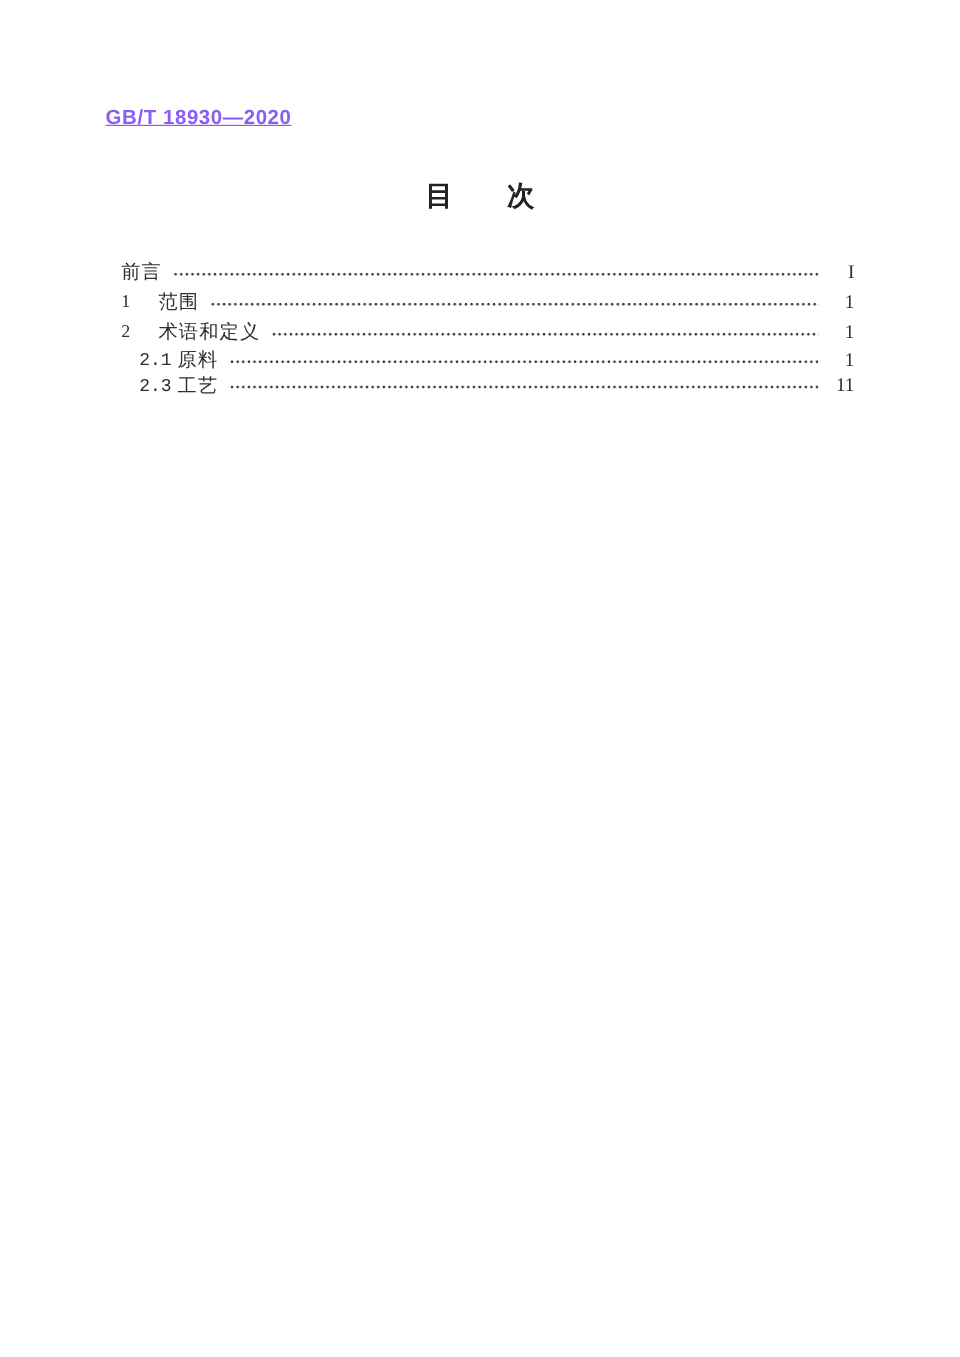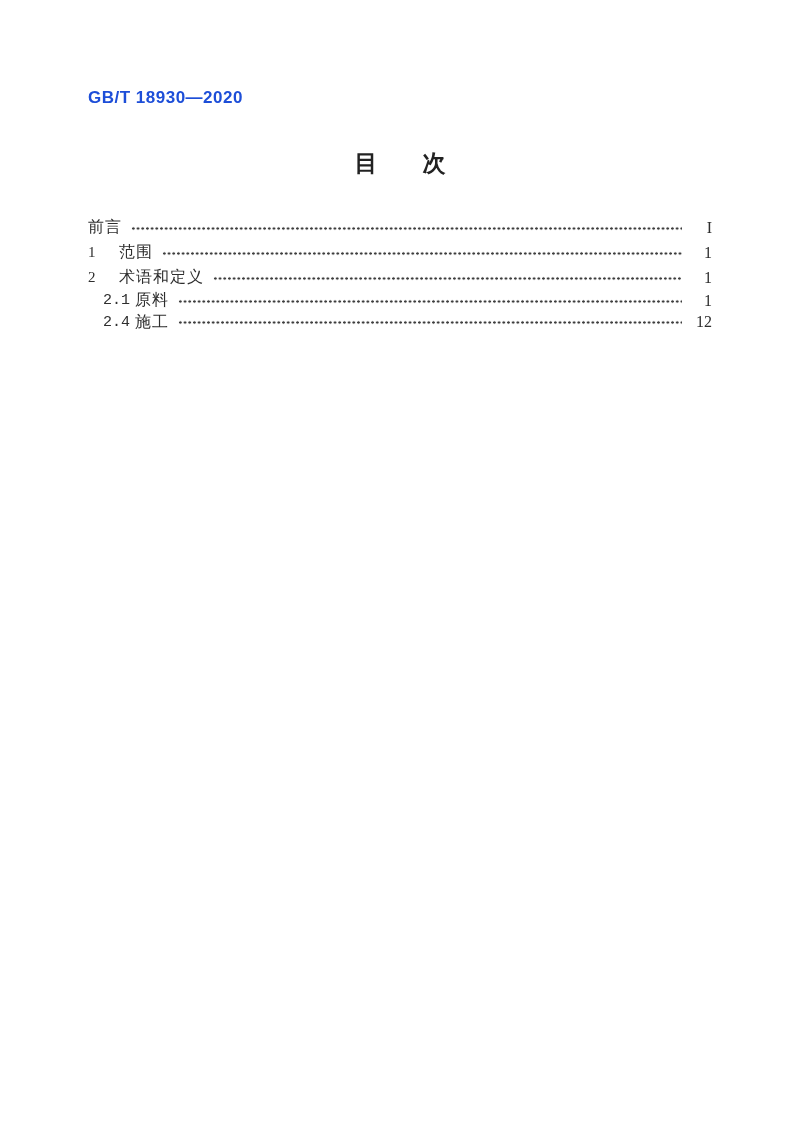--- a/index.html
+++ b/index.html
@@ -17,22 +17,23 @@
     overflow: hidden;
   }
   .doc-header {
     position: absolute;
     left: 88px;
     top: 88px;
     font-family: "Liberation Sans", "DejaVu Sans", sans-serif;
     font-weight: bold;
     font-size: 17px;
     letter-spacing: 0.5px;
-    color: #1d4ed8;
+    color: #8b5cf6;
     white-space: nowrap;
+    text-decoration: underline;
   }
   .doc-title {
     position: absolute;
     left: 0;
     top: 151px;
     width: 100%;
     display: flex;
     justify-content: center;
     gap: 45px;
     font-size: 23px;
@@ -45,20 +46,21 @@
     left: 88px;
     top: 215px;
     width: 624px;
   }
   .toc-row {
     display: flex;
     align-items: center;
     height: 21.5px;
     font-size: 16px;
     white-space: nowrap;
+    margin-left: 13px;
   }
   .toc-row.grp {
     height: 25px;
   }
   .toc-row.sub {
     padding-left: 15px;
   }
   .num {
     display: inline-block;
     font-size: 15px;
@@ -121,26 +123,26 @@
     </div>
 
     <div class="toc-row sub">
       <span class="num num-sub">2.1</span>
       <span class="label">原料</span>
       <span class="dots"></span>
       <span class="pagenum">1</span>
     </div>
 
 
+    <div class="toc-row sub">
+      <span class="num num-sub">2.3</span>
+      <span class="label">工艺</span>
+      <span class="dots"></span>
+      <span class="pagenum">11</span>
+    </div>
 
-    <div class="toc-row sub">
-      <span class="num num-sub">2.4</span>
-      <span class="label">施工</span>
-      <span class="dots"></span>
-      <span class="pagenum">12</span>
-    </div>
 
 
 
 
   </div>
 
 </div>
 
 </body></html>

